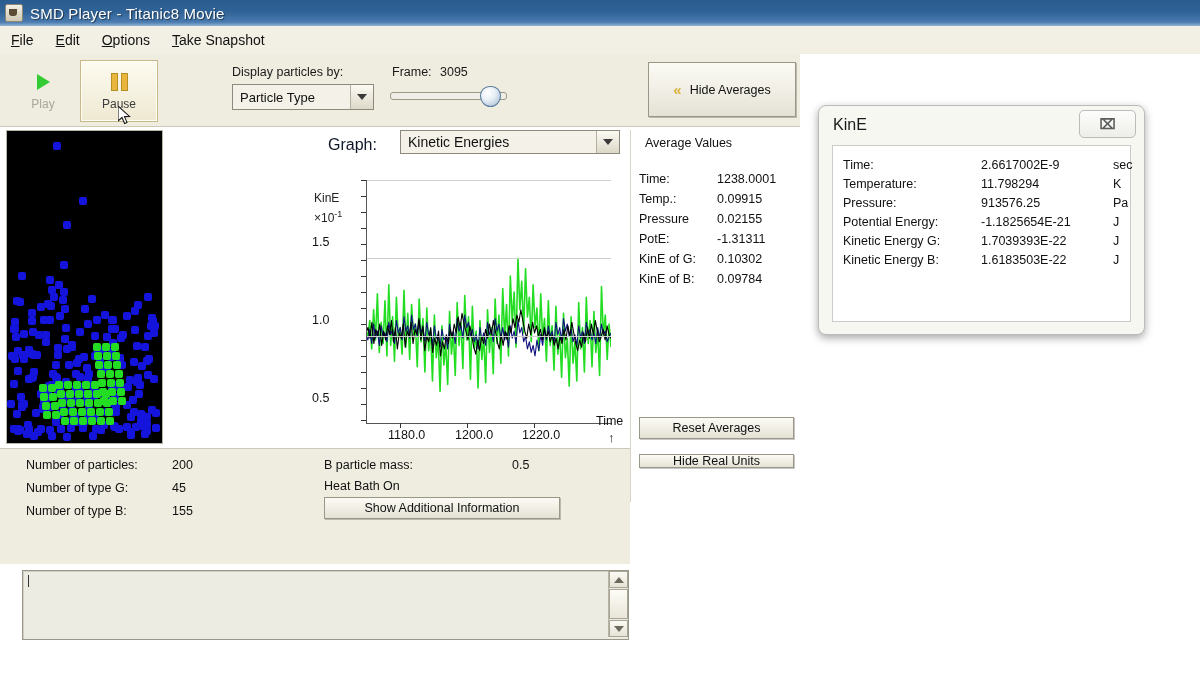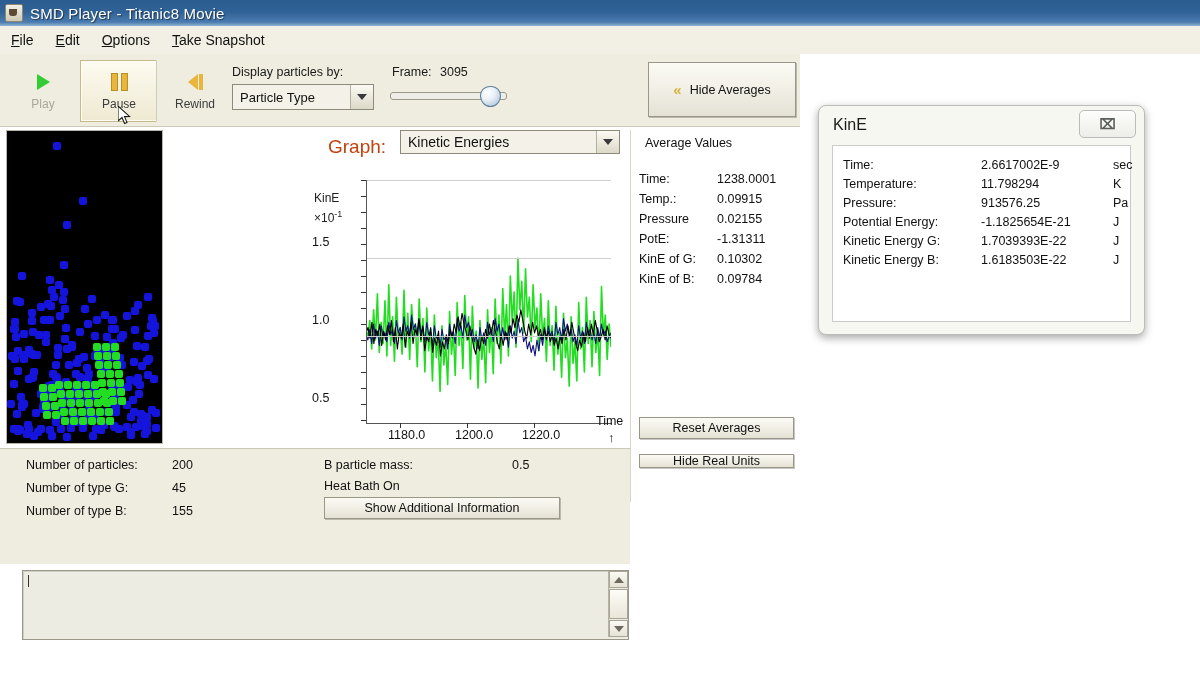--- a/index.html
+++ b/index.html
@@ -125,21 +125,21 @@
 
   
   #particle-view{
     position:absolute;left:6px;top:76px;width:155px;height:312px;
     background:#000;border:1px solid #b9b6a6;overflow:hidden;
   }
   #particle-view .p{position:absolute;border-radius:2px;}
 
   
   #graph-area{position:absolute;left:300px;top:76px;width:330px;height:312px;}
-  #graph-label{position:absolute;left:28px;top:6px;font-size:19px;color:#c2410c;}
+  #graph-label{position:absolute;left:28px;top:6px;font-size:16px;color:#0f172a;}
   #graph-combo{left:100px;top:0px;width:220px;height:24px;position:absolute;}
   #plot-wrap{position:absolute;left:0;top:32px;width:330px;height:280px;}
   #yaxis-title{position:absolute;left:14px;top:28px;font-size:12px;color:#222;line-height:16px;}
   #yaxis-title sup{font-size:9px;}
   .ytick{position:absolute;left:12px;font-size:12.5px;color:#111;}
   .xtick{position:absolute;font-size:12.5px;color:#111;}
   #plot{
     position:absolute;left:66px;top:18px;width:245px;height:240px;
     background:#fff;
   }
@@ -258,29 +258,20 @@
       <div class="tbtn sep active" style="left:80px;">
         <span class="glyph">
           <span class="pause-bars">
               <i></i>
               <i></i>
             </span>
         </span>
         <span>Pause</span>
       </div>
 
-      <div class="tbtn sep" style="left:156px;">
-        <span class="glyph">
-          <span class="rew">
-              <i class="t"></i>
-              <i class="b"></i>
-            </span>
-        </span>
-        <span>Rewind</span>
-      </div>
 
       <div class="tb-label" style="left:232px;top:11px;">Display particles by:</div>
 
       <div class="combo" style="left:232px;top:30px;width:142px;height:26px;">
         <span class="cval">Particle Type</span>
         <span class="carrow">
             <i></i>
           </span>
       </div>
 

